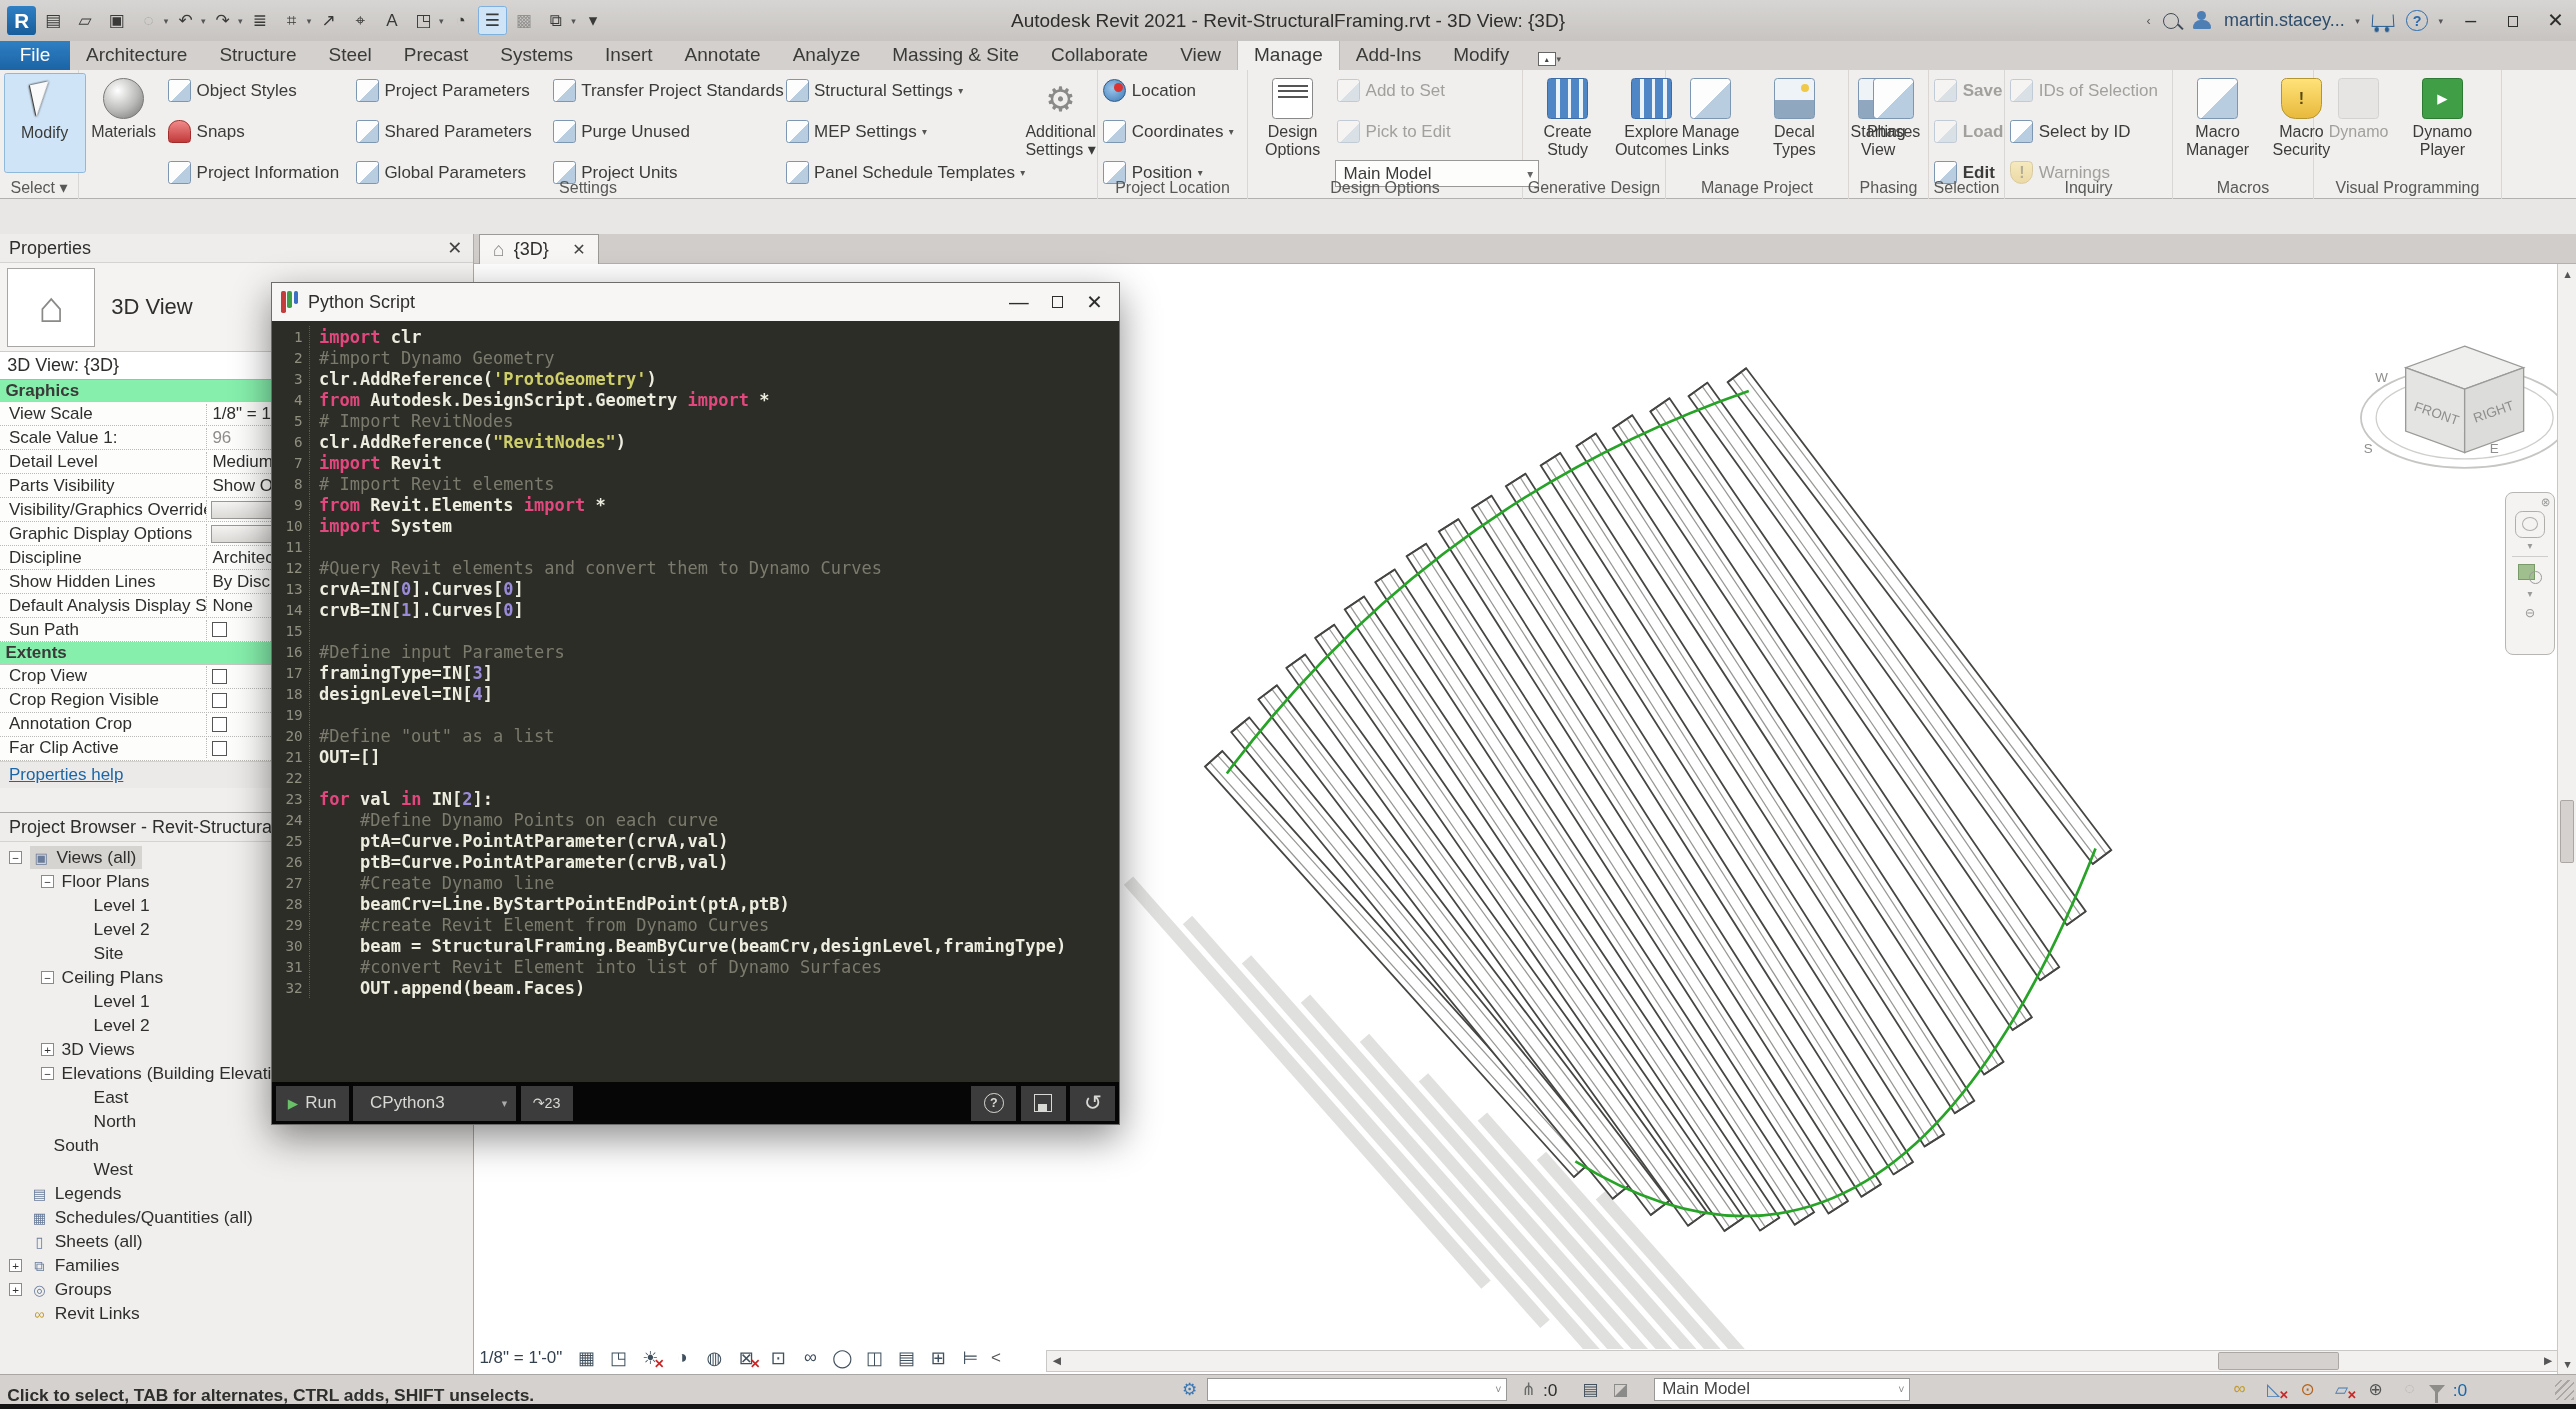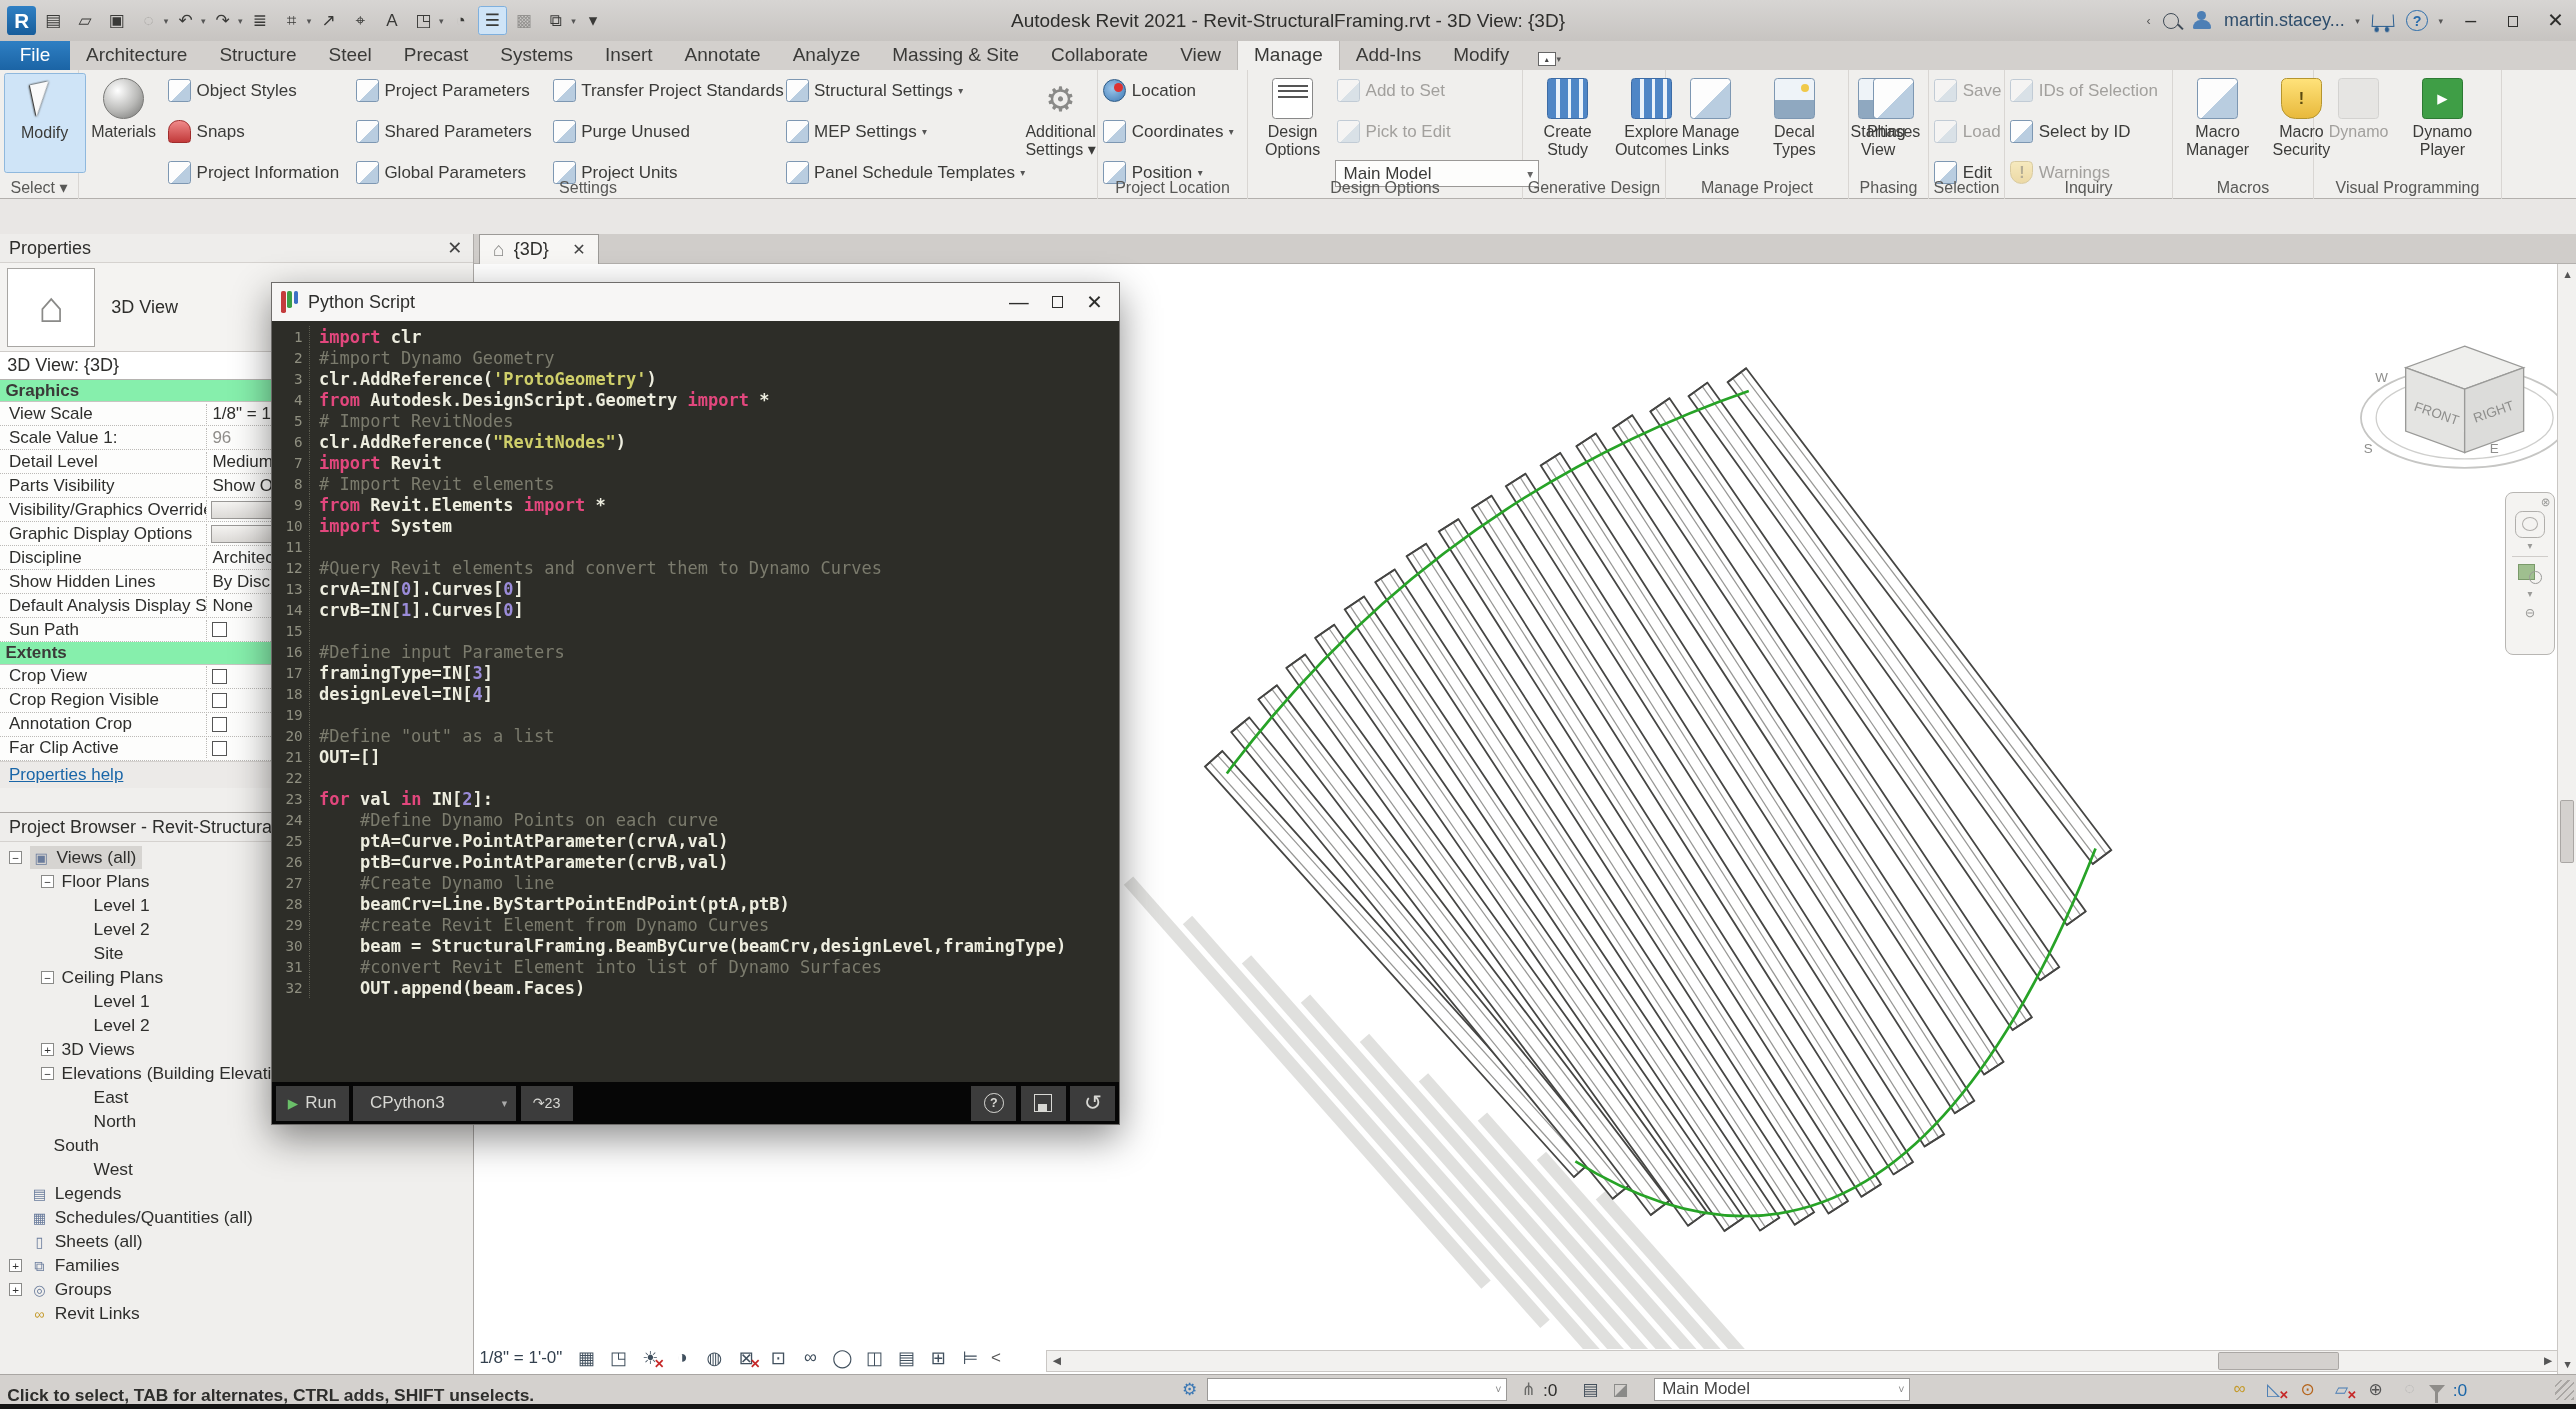--- a/index.html
+++ b/index.html
@@ -76,21 +76,21 @@
   .i-cursor::after{content:"";position:absolute;left:9px;top:3.6px;border-top:32px solid #fafafa;border-right:19px solid transparent;filter:drop-shadow(0.9px 0.9px 0.9px #3e3e3c) drop-shadow(-0.9px 0 0 #3e3e3c);transform:rotate(-12deg);}
 
   
   .palette{position:absolute;left:0;width:474px;background:#f0efed;border-right:0.9px solid #aeaba8;z-index:2;}
   .props{top:234px;height:578px;}
   .browser{top:812px;height:562px;border-top:0.9px solid #aeaba8;}
   .phead{height:29px;display:flex;align-items:center;padding:0 9px;font-size:18px;color:#2e2e2c;background:#eeedeb;border-bottom:0.9px solid #d5d2cf;position:relative;white-space:nowrap;overflow:hidden;}
   .phead .closex{position:absolute;right:10.7px;font-size:18px;color:#444;}
   .typeSel{height:89px;background:#f4f3f1;display:flex;align-items:center;border-bottom:0.9px solid #cfccc9;}
   .typeBox{width:88px;height:79px;margin-left:7.2px;background:#fff;border:0.9px solid #a8a6a3;display:flex;align-items:center;justify-content:center;font-size:43px;color:#8a8a88;}
-  .typeName{margin-left:16px;font-size:18px;color:#2e2e2c;}
+  .typeName{margin-left:16px;font-size:22px;color:#2e2e2c;}
   .selBar{height:28px;background:#fff;border-bottom:0.9px solid #b5b3b0;display:flex;align-items:center;padding-left:7.2px;font-size:18px;color:#2e2e2c;}
   .sectionHdr{height:22.4px;background:#86efac;border-bottom:0.9px solid #c8c5c2;display:flex;align-items:center;padding-left:5.4px;font-size:17px;font-weight:bold;color:#3a3a38;}
   .prow{height:24px;display:flex;align-items:center;border-bottom:0.9px dotted #bcbab7;font-size:17px;color:#2e2e2c;background:#fdfdfc;}
   .prow .lab{width:207px;padding-left:9px;white-space:nowrap;overflow:hidden;flex:none;border-right:0.9px dotted #bcbab7;}
   .prow .val{padding-left:5.4px;white-space:nowrap;overflow:hidden;}
   .prow .val.muted{color:#8f8d8a;}
   .prow .btnval{width:224px;height:18px;background:linear-gradient(#f4f3f1,#dcdad7);border:0.9px solid #9a9896;margin-left:3.6px;}
   .prow .cb{width:15px;height:15px;border:1.3px solid #555;background:#fff;margin-left:5.4px;}
   .helpLink{height:27px;display:flex;align-items:center;padding-left:9px;background:#eceae8;border-top:0.9px solid #d5d2cf;}
   .helpLink span{color:#1a66a8;text-decoration:underline;font-size:17px;}
@@ -409,21 +409,21 @@
         <div class="rbody">
           <div class="bigbtn">
             <span class="icb "></span>
             <span class="blabel">Phases</span>
           </div>
         </div>
         <div class="plabel">Phasing</div>
       </div>
       <div class="rpanel" style="width: 76px;">
         <div class="rbody">
-          <div class="rcol" style="width: 70px;">
+          <div class="rcol" style="width: 70px; font-weight: bold;">
             <div class="smallbtn disabled">
               <span class="ic "></span>
               <span>Save</span>
             </div>
             <div class="smallbtn disabled">
               <span class="ic "></span>
               <span>Load</span>
             </div>
             <div class="smallbtn">
               <span class="ic "></span>

